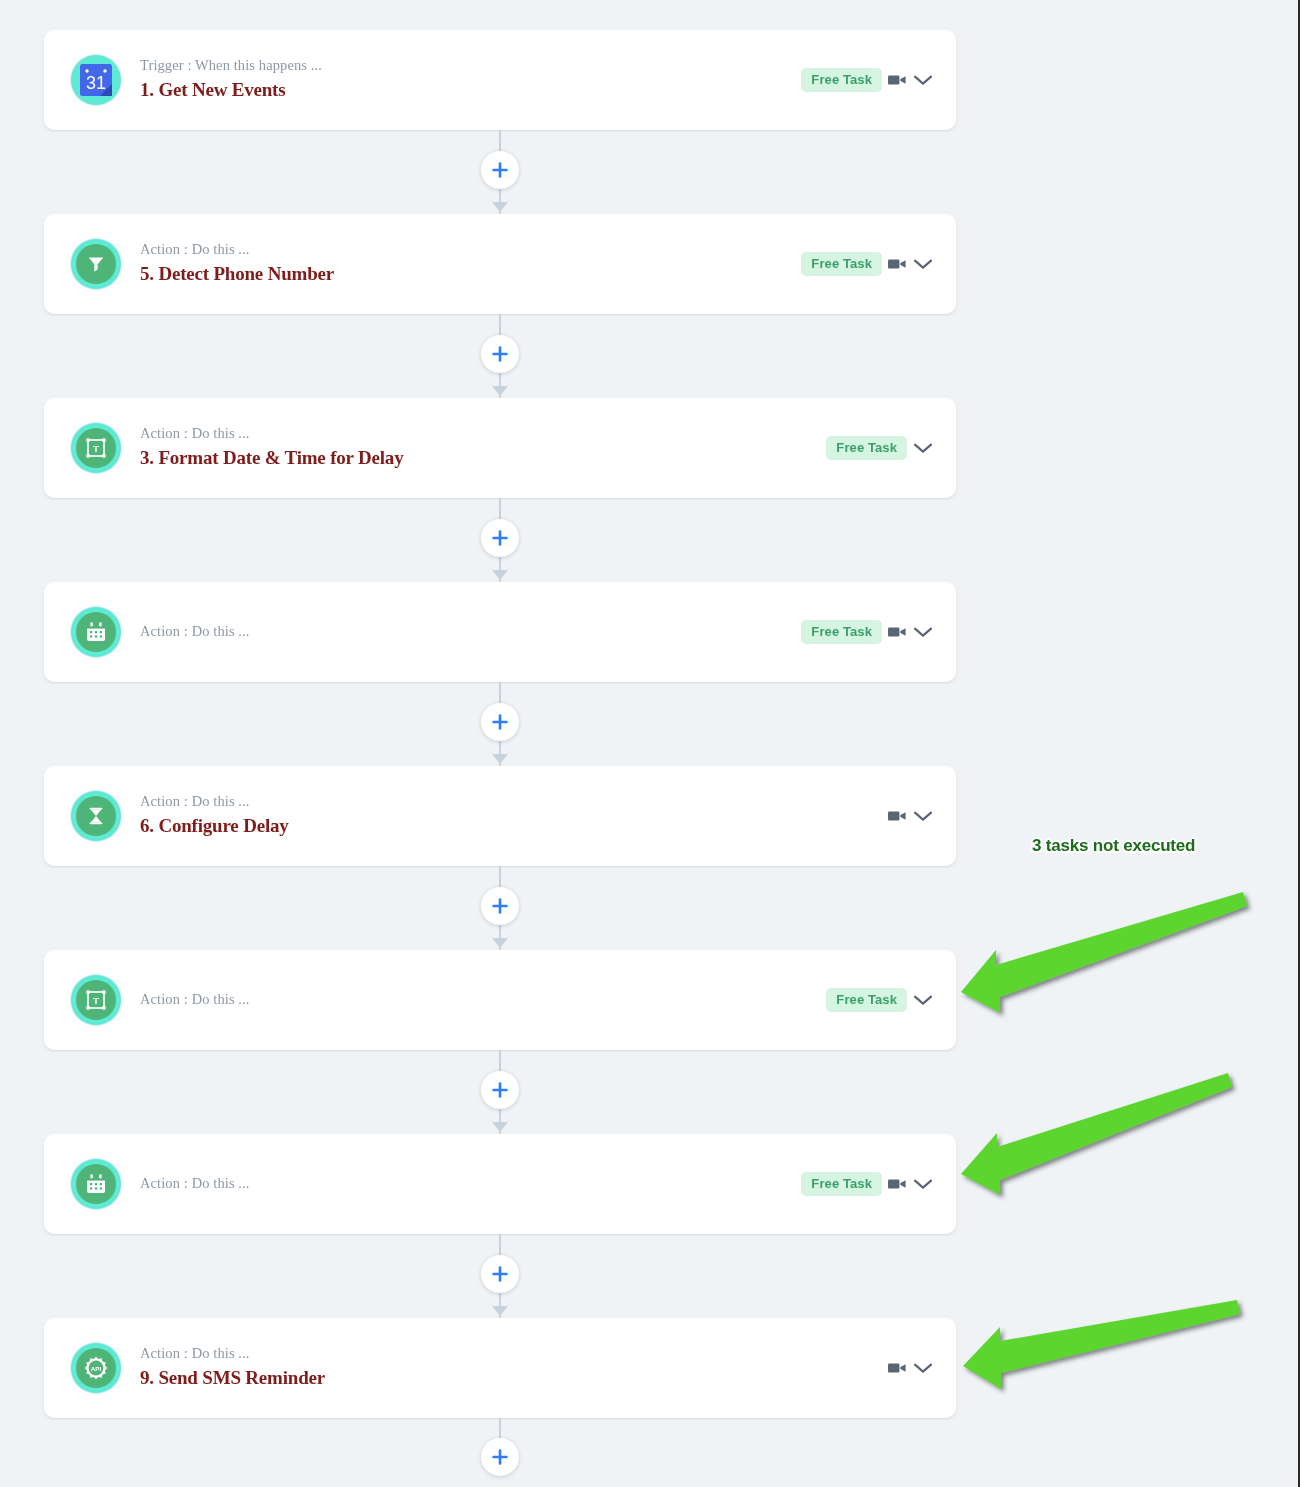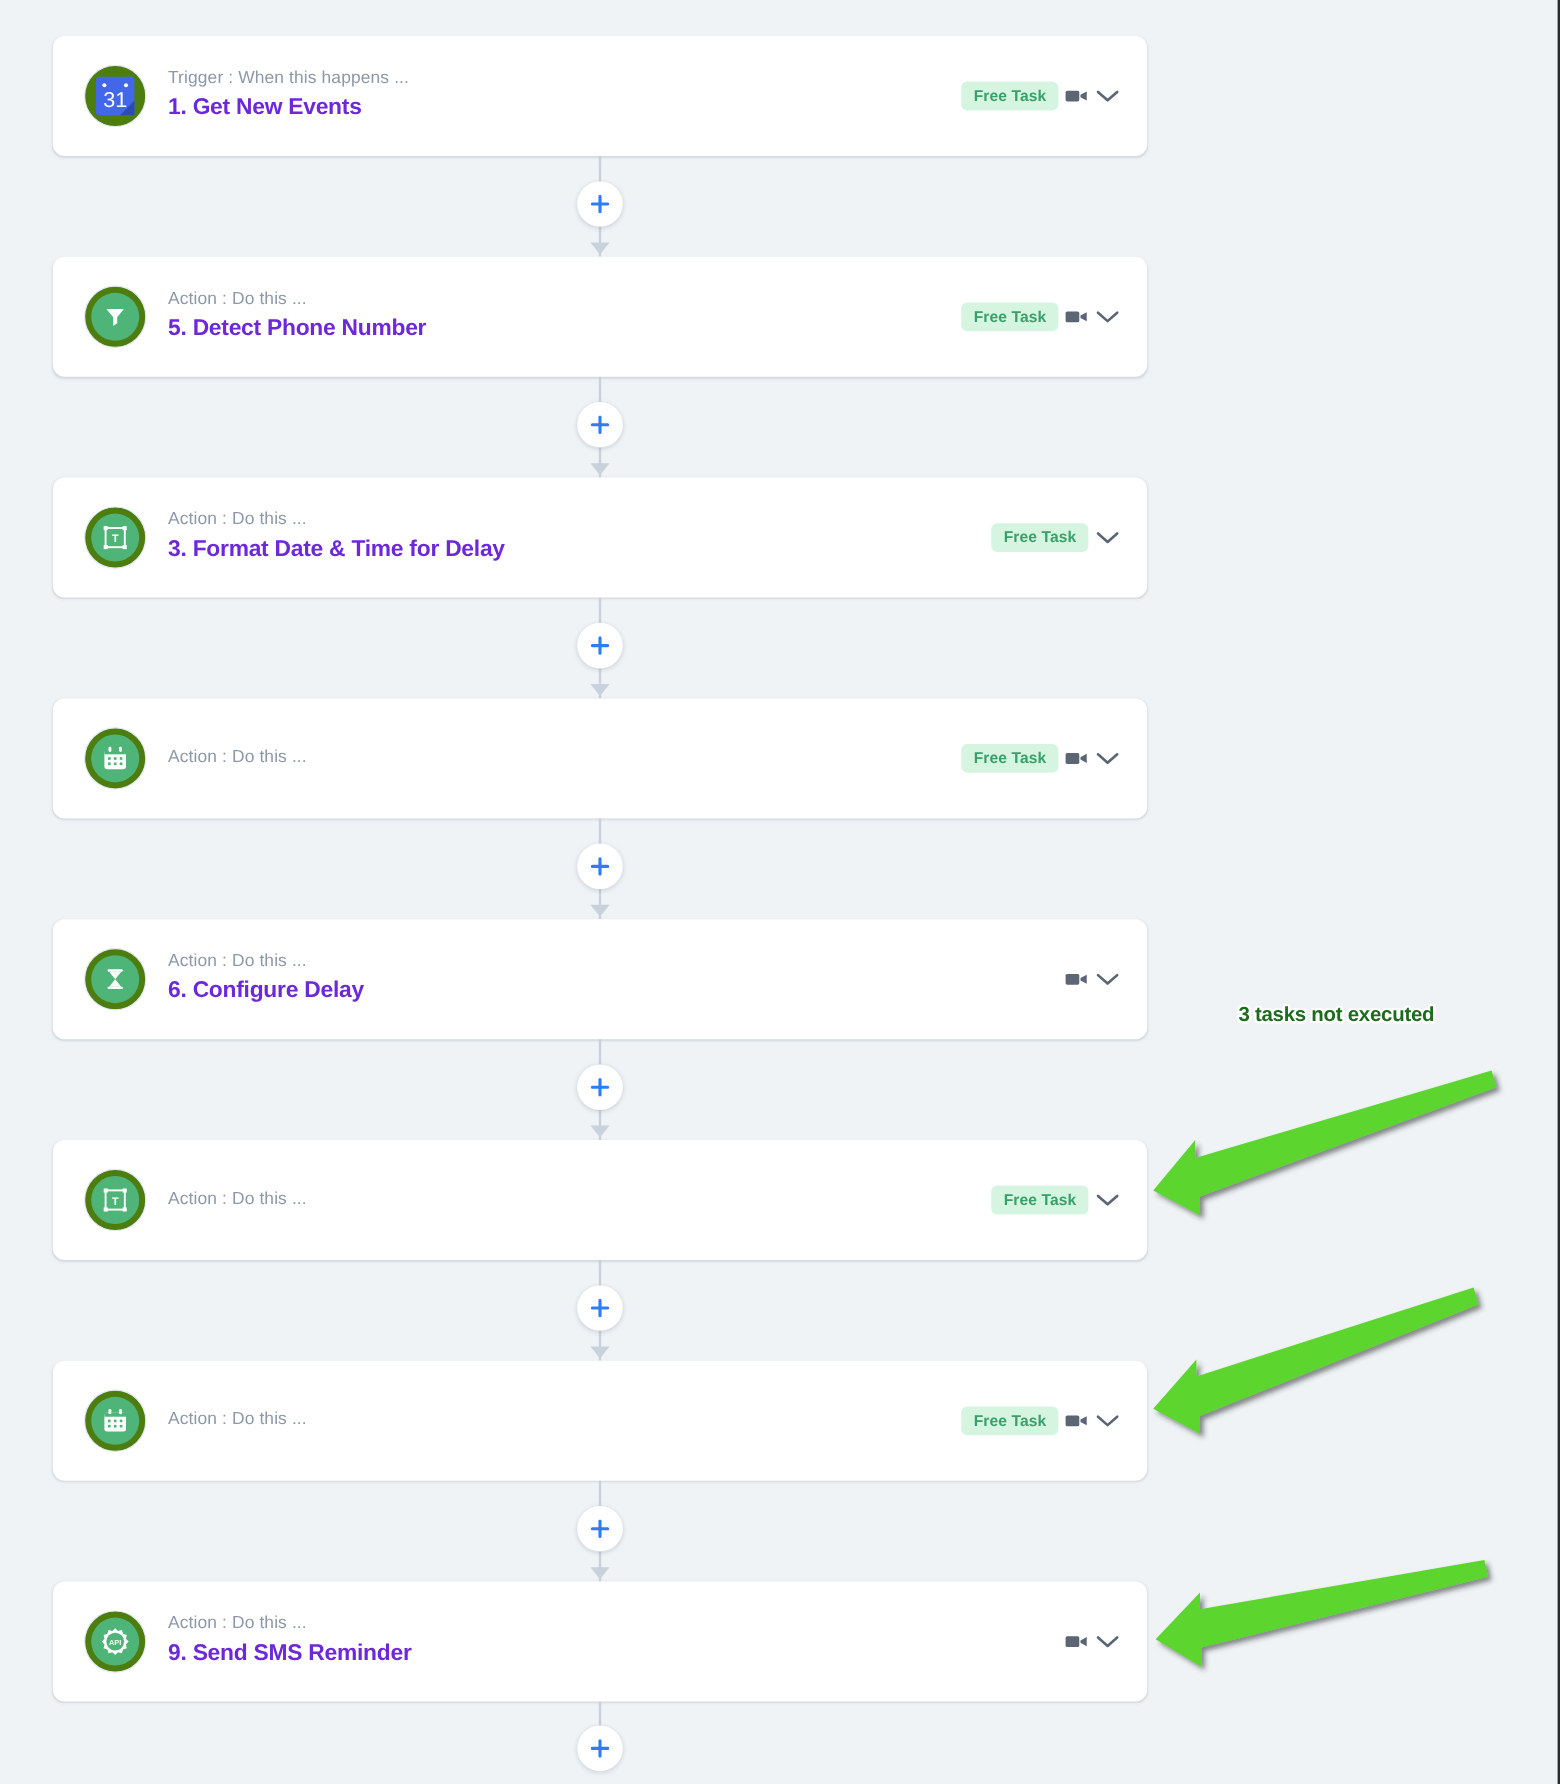--- a/index.html
+++ b/index.html
@@ -35,21 +35,21 @@
     align-items: center;
     padding: 0 22px 0 26px;
     box-sizing: border-box;
   }
 
   .icon-ring {
     width: 50px;
     height: 50px;
     border-radius: 50%;
     border: 1px solid #e4eaf5;
-    background: #4d7c0f;
+    background: #5eead4;
     flex: 0 0 auto;
     display: flex;
     align-items: center;
     justify-content: center;
     margin-right: 18px;
     text-decoration: underline;
   }
   .icon-disc {
     width: 40px;
     height: 40px;
@@ -57,31 +57,31 @@
     background: #4fb477;
     display: flex;
     align-items: center;
     justify-content: center;
   }
   .icon-disc.gcal {
     background: transparent;
     border-radius: 3px;
   }
 
-  .card-text { flex: 1 1 auto; min-width: 0; }
+  .card-text { flex: 1 1 auto; min-width: 0; font-family: Liberation Serif, serif; }
   .card-sub {
     font-size: 14.5px;
     color: #8d98a7;
     line-height: 1.35;
     letter-spacing: .1px;
   }
   .card-title {
     font-size: 19px;
     font-weight: bold;
-    color: #6d28d9;
+    color: #7f1d1d;
     line-height: 1.4;
     letter-spacing: -.2px;
     margin-top: 1px;
   }
 
   .card-right {
     flex: 0 0 auto;
     display: flex;
     align-items: center;
     gap: 5px;

